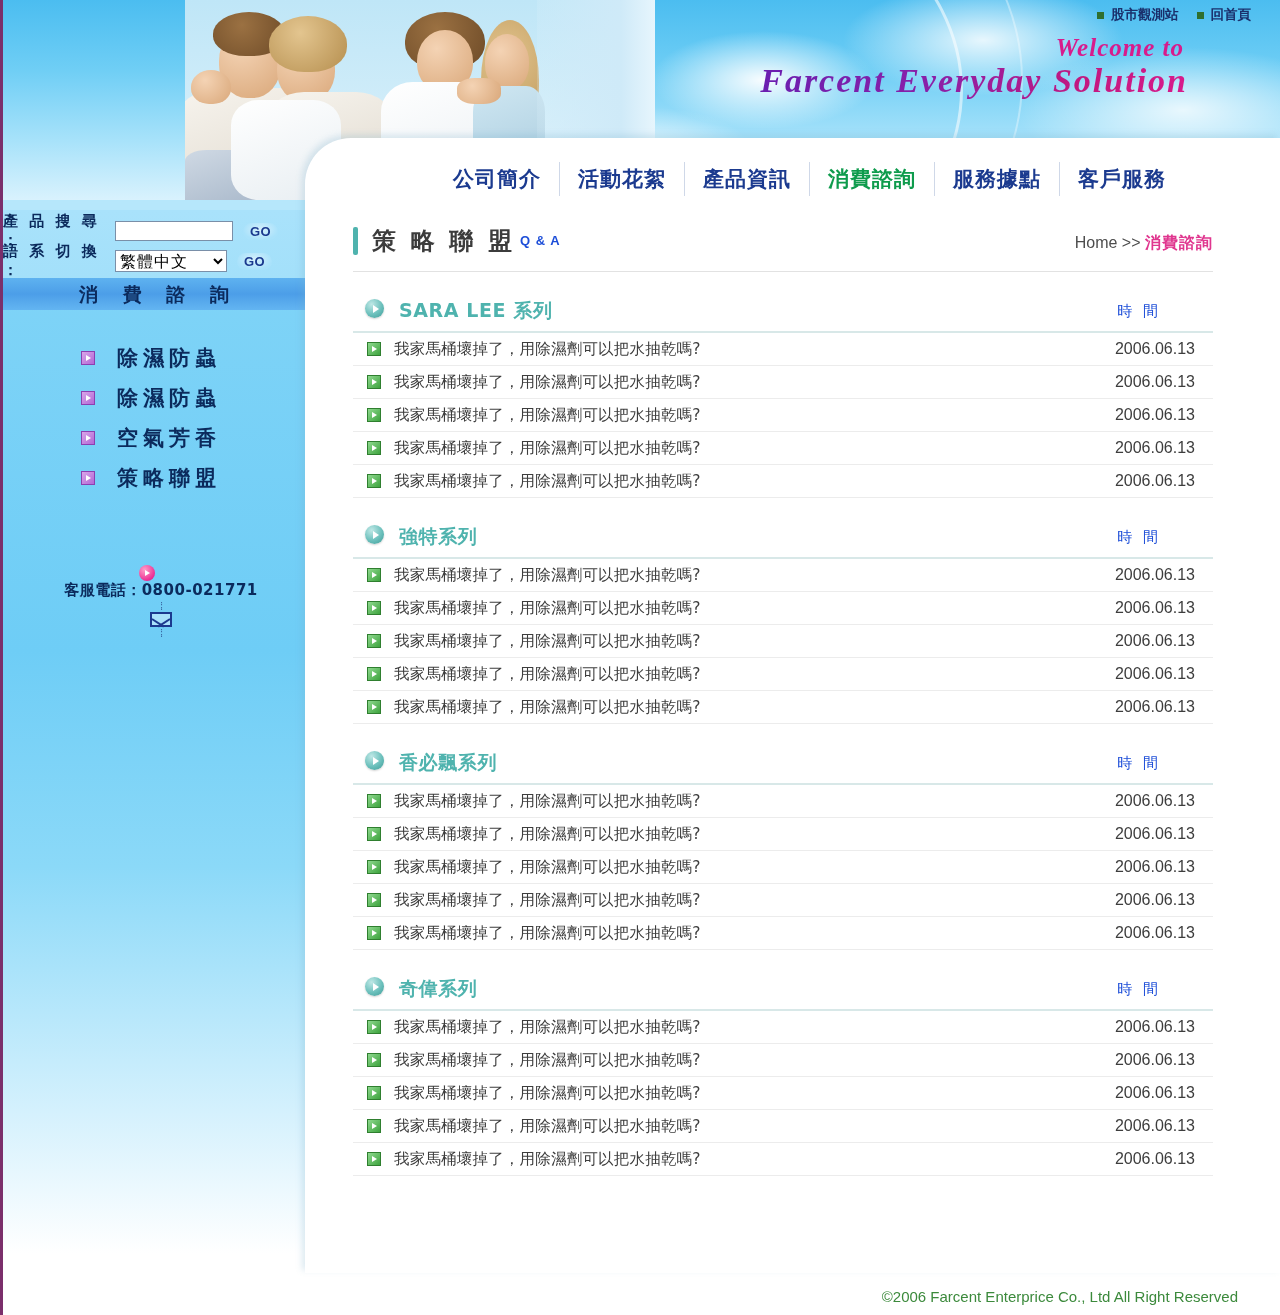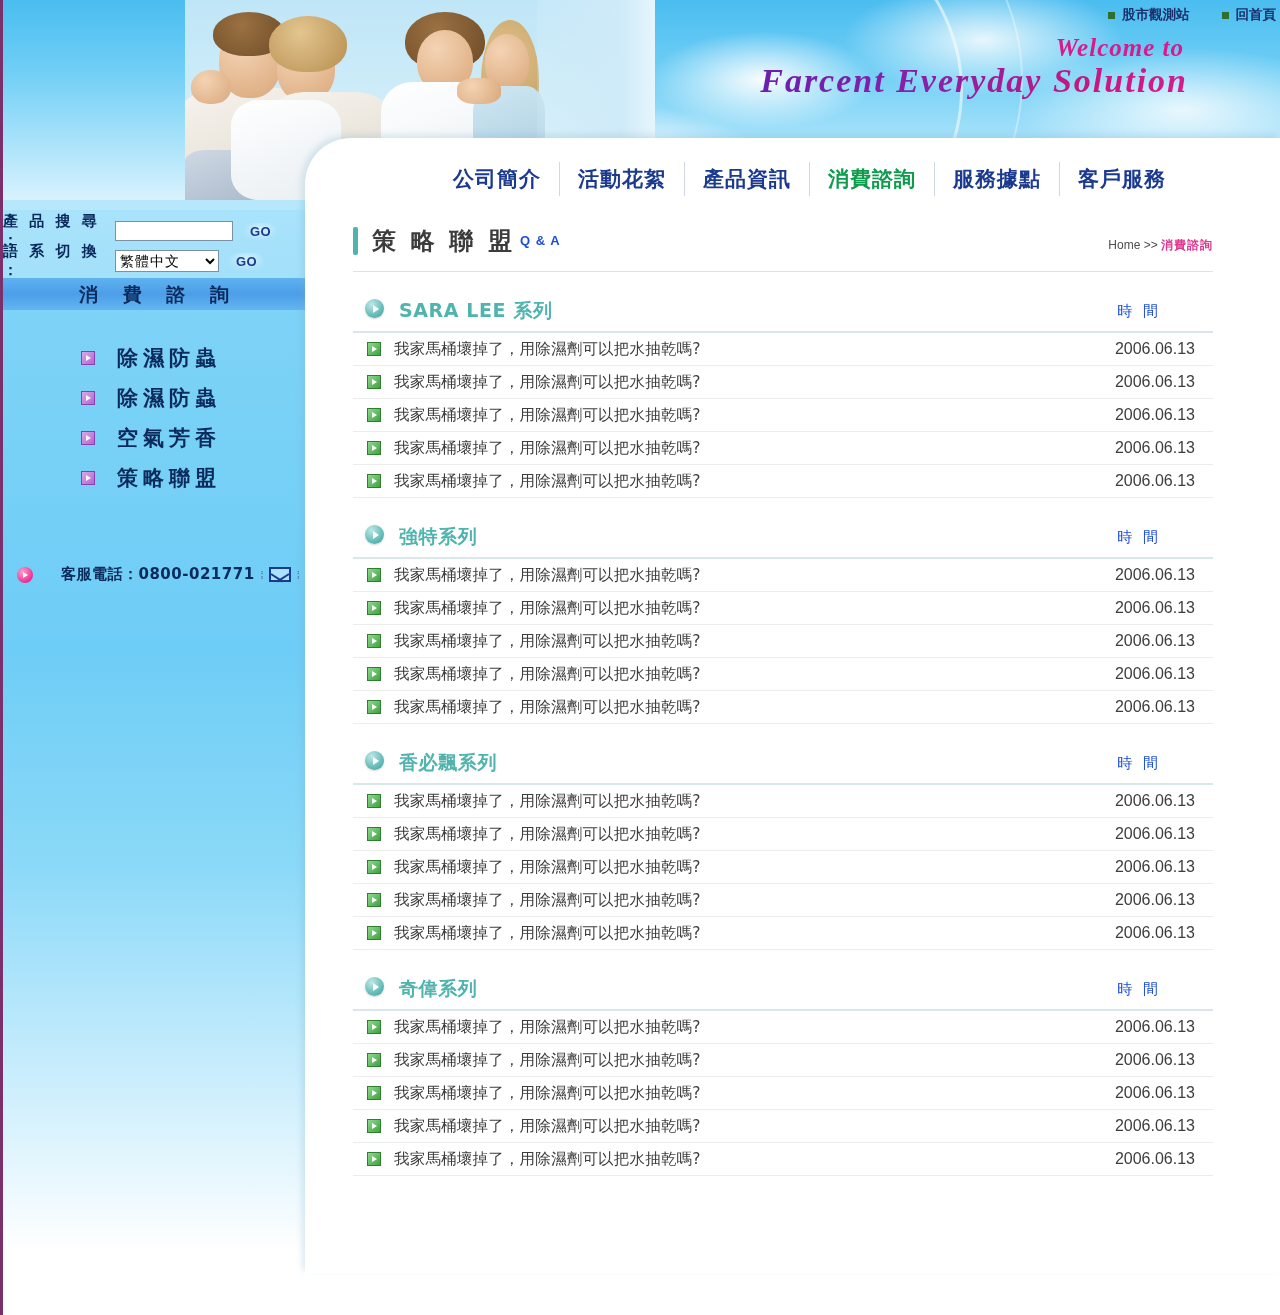--- a/index.html
+++ b/index.html
@@ -95,22 +95,22 @@
   }
   .logo-tag {
     font-family: "Liberation Serif", serif;
     font-style: italic; font-weight: bold;
     font-size: 15px; color: #e5007e;
     letter-spacing: .4px;
     margin-top: -2px;
   }
 
   .toplinks {
-    position: absolute; right: 4px; top: 6px;
-    display: flex; gap: 32px; align-items: center;
+    position: absolute; right: 29px; top: 6px;
+    display: flex; gap: 18px; align-items: center;
     z-index: 6;
   }
   .toplink {
     display: flex; align-items: center; gap: 7px;
     font-family: "DejaVu Sans", sans-serif;
     font-size: 13.5px; font-weight: bold; color: #1a2f6b;
     text-decoration: none; cursor: pointer;
   }
   .sq-bullet {
     width: 7px; height: 7px; background: #2f6f2f;
@@ -197,25 +197,25 @@
   }
   .sinput {
     width: 118px; height: 20px;
     border: 1px solid #7a8fa8;
     background: #fff;
     font-size: 12px;
     padding: 0 3px;
     font-family: "Liberation Sans", sans-serif;
   }
   .sselect {
-    width: 104px; height: 22px;
+    width: 112px; height: 22px;
     border: 1px solid #7a8fa8;
     background: #fff;
     font-family: "DejaVu Sans", sans-serif;
-    font-size: 14px;
+    font-size: 16px;
     letter-spacing: 1px;
     color: #000;
   }
   .go-btn {
     margin-left: 10px;
     font-family: "Liberation Sans", sans-serif;
     font-size: 13px; font-weight: bold;
     color: #1b3a8f;
     background: radial-gradient(ellipse at 50% 40%, #d7f0fc 0%, #a9e2fb 70%);
     border: none;
@@ -265,20 +265,21 @@
     font-family: "DejaVu Sans", sans-serif;
     font-size: 21px; font-weight: bold;
     color: #0b2a5c;
     letter-spacing: 5px;
   }
   .phone-row {
     position: absolute; left: 0; top: 365px;
     width: 302px;
     display: flex; align-items: center;
     padding-left: 14px;
+    flex-direction: column;
   }
   .dot-icon {
     width: 16px; height: 16px; border-radius: 50%;
     background: radial-gradient(circle at 35% 30%, #ff9ec8, #e5007e);
     display: flex; align-items: center; justify-content: center;
     margin-right: 28px;
     flex: none;
   }
   .dot-icon i {
     width: 0; height: 0;
@@ -340,21 +341,21 @@
   .page-sub {
     font-family: "Liberation Sans", sans-serif;
     font-size: 13px; font-weight: bold;
     color: #1d4ed8;
     letter-spacing: 1px;
     margin-left: 4px;
     padding-bottom: 2px;
   }
   .crumb {
     font-family: "Liberation Sans", sans-serif;
-    font-size: 12px; color: #4d4d4d;
+    font-size: 16px; color: #4d4d4d;
     padding-bottom: 3px;
   }
   .crumb .here {
     color: #e0368f;
     font-family: "DejaVu Sans", sans-serif;
     font-weight: bold;
     letter-spacing: 1px;
   }
   .head-rule {
     height: 1px;
@@ -788,13 +789,14 @@
             <span class="grn-icon">
               <i></i>
             </span>
             <span class="qtext">我家馬桶壞掉了，用除濕劑可以把水抽乾嗎?</span>
           </span>
         <span class="qdate">2006.06.13</span>
       </div>
     </div>
   </div>
 
+  <div class="footer">©2006 Farcent Enterprice Co., Ltd All Right Reserved</div>
 </div>
 
 </body></html>

